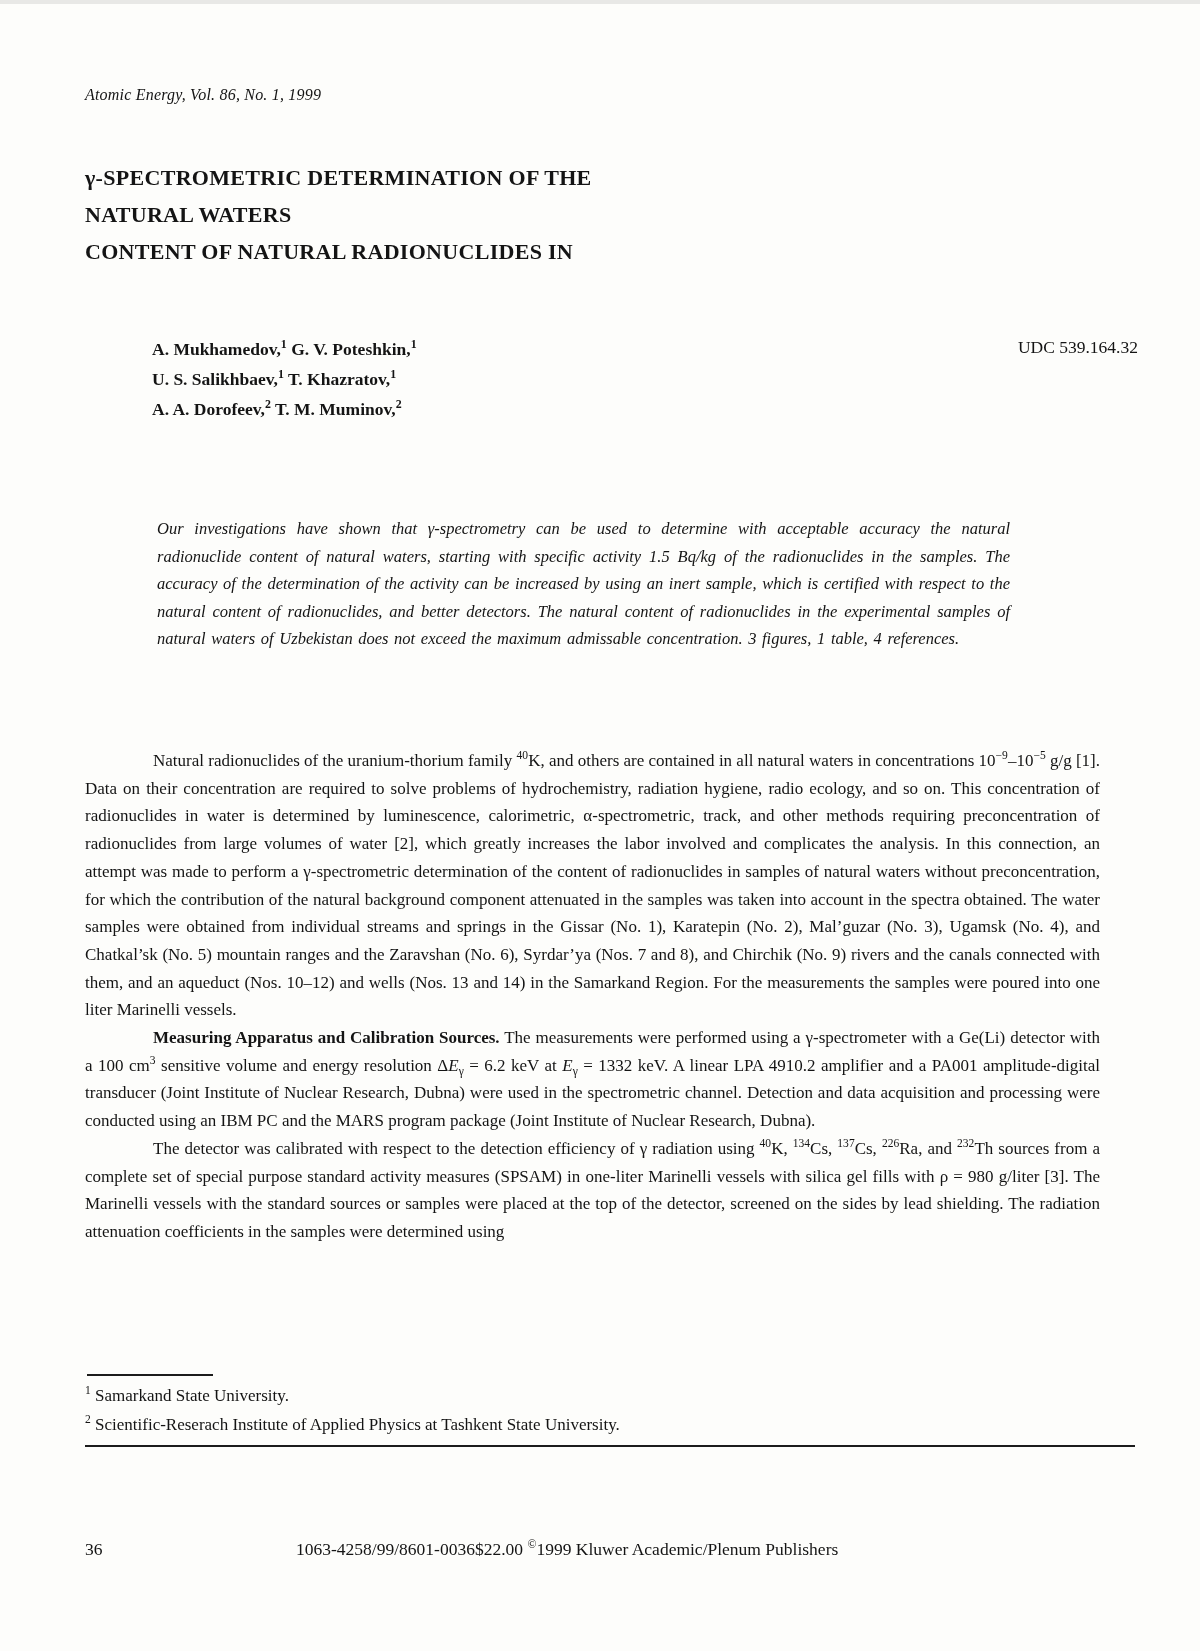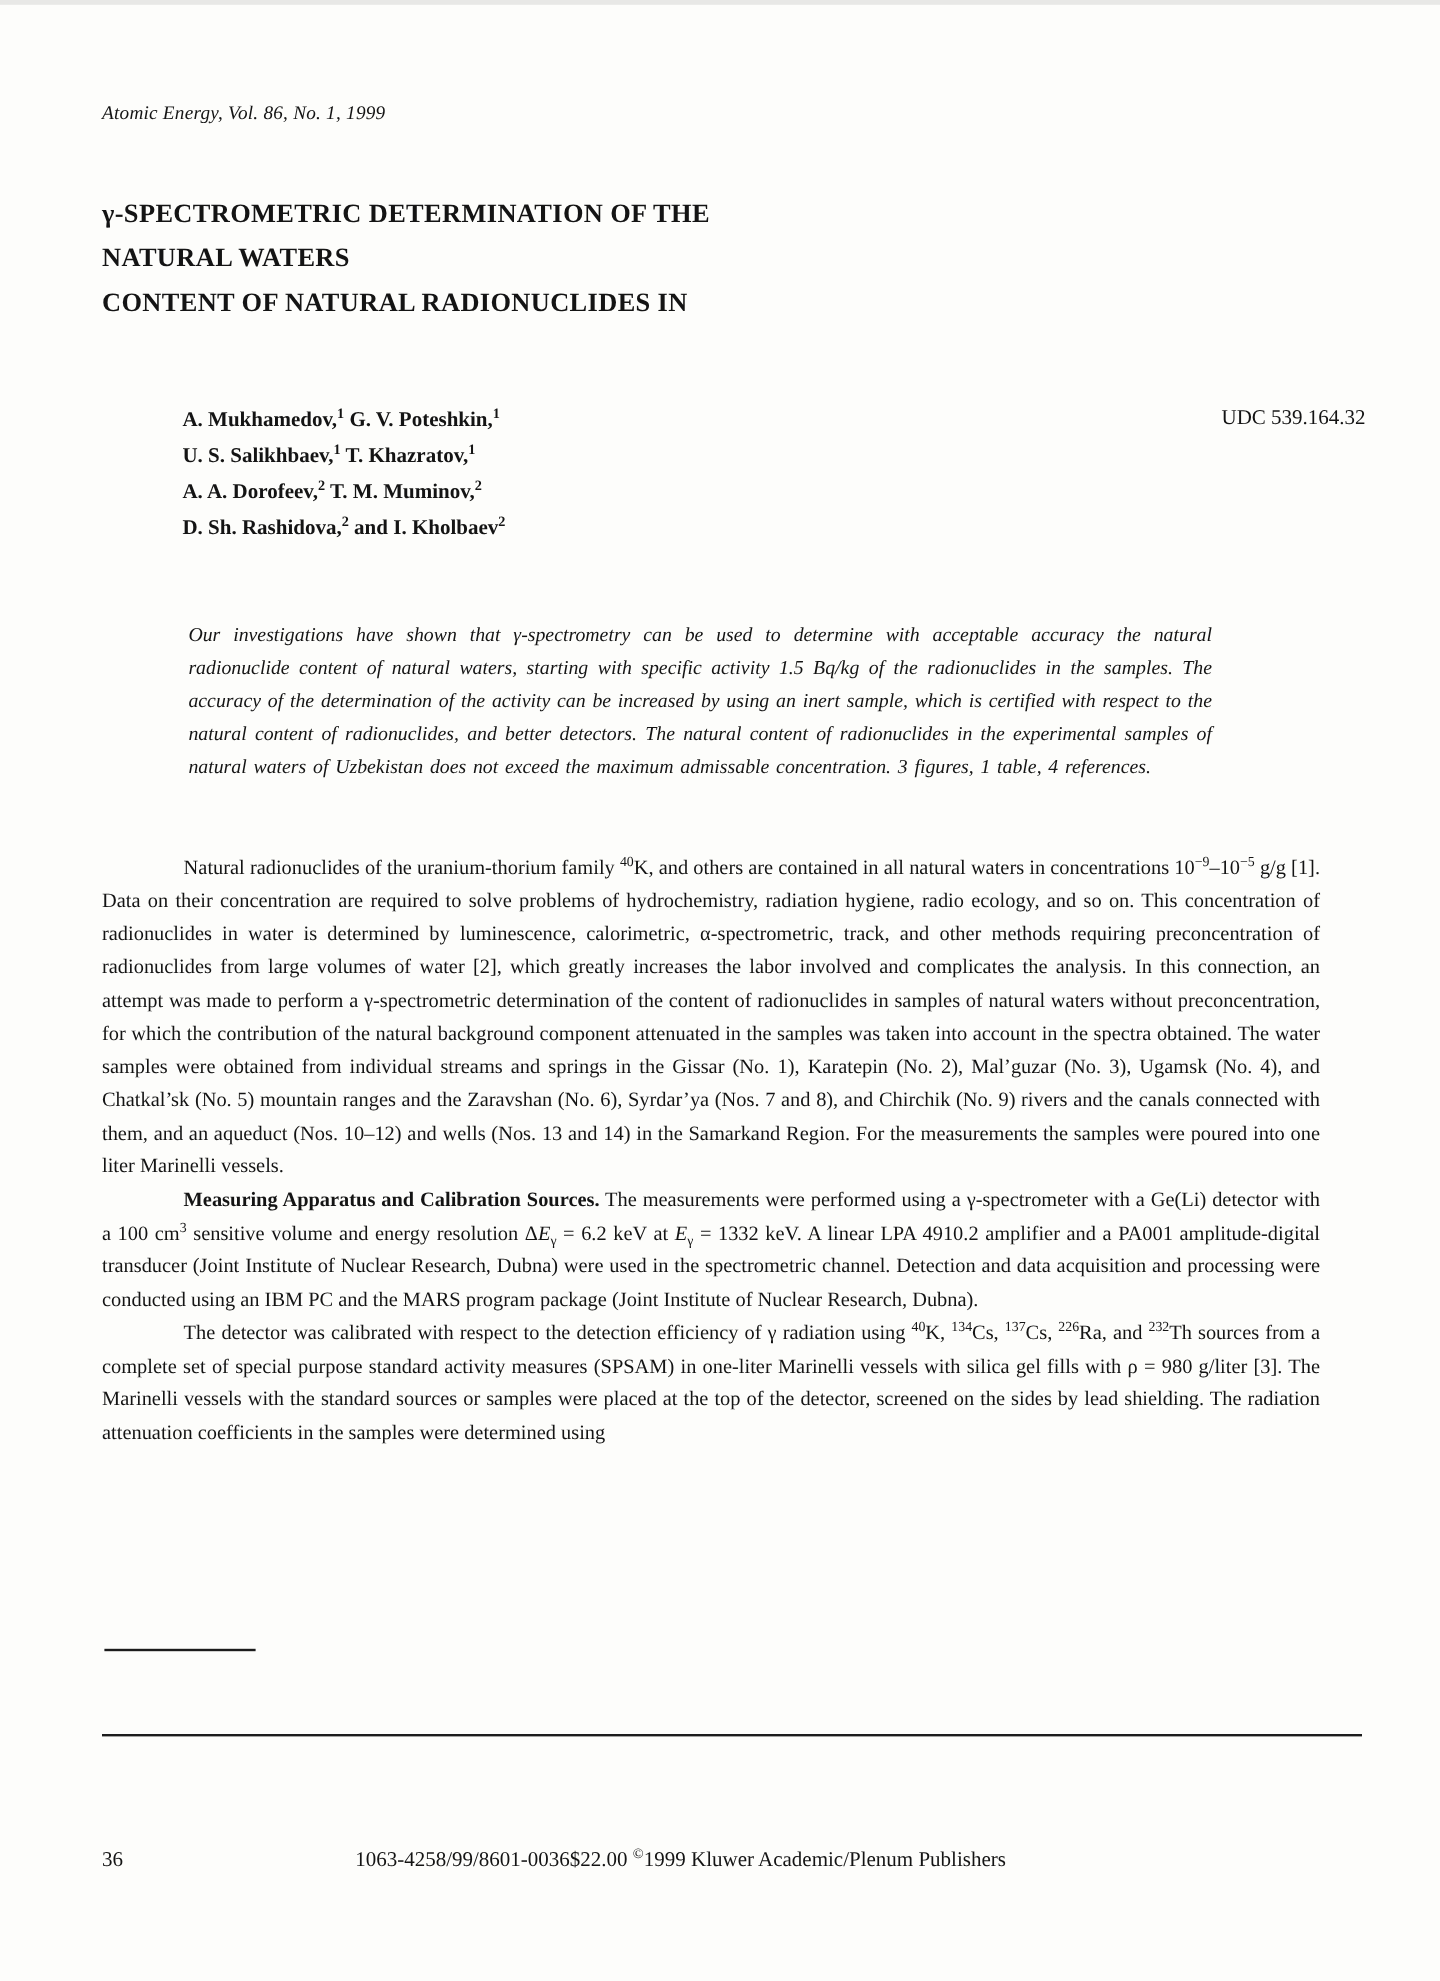--- a/index.html
+++ b/index.html
@@ -53,21 +53,21 @@
     left: 157px; top: 511px;
     width: 853px;
     font-style: italic;
     font-size: 16.5px;
     line-height: 27.5px;
     text-align: justify;
     word-spacing: 1.5px;
   }
   .body-text {
     position: absolute;
-    left: 85px; top: 705px;
+    left: 85px; top: 743px;
     width: 1015px;
     font-size: 17px;
     line-height: 27.7px;
     text-align: justify;
   }
   .body-text p {
     margin: 0;
     text-indent: 68px;
   }
   .footnote-rule {
@@ -114,35 +114,38 @@
   <div class="paper-title">
     <div>γ-SPECTROMETRIC DETERMINATION OF THE</div>
     <div>NATURAL WATERS</div>
     <div>CONTENT OF NATURAL RADIONUCLIDES IN</div>
   </div>
 
   <div class="authors">
     <div>A. Mukhamedov,<sup>1</sup> G. V. Poteshkin,<sup>1</sup></div>
     <div>U. S. Salikhbaev,<sup>1</sup> T. Khazratov,<sup>1</sup></div>
     <div>A. A. Dorofeev,<sup>2</sup> T. M. Muminov,<sup>2</sup></div>
-    <div>D. Sh. Rashidova,<sup>2</sup> and I. Kholbaev<sup>2</sup></div>
   </div>
 
   <div class="udc">UDC 539.164.32</div>
 
   <div class="abstract">Our investigations have shown that γ-spectrometry can be used to determine with acceptable accuracy the natural radionuclide content of natural waters, starting with specific activity 1.5 Bq/kg of the radionuclides in the samples. The accuracy of the determination of the activity can be increased by using an inert sample, which is certified with respect to the natural content of radionuclides, and better detectors. The natural content of radionuclides in the experimental samples of natural waters of Uzbekistan does not exceed the maximum admissable concentration. 3 figures, 1 table, 4 references.</div>
 
   <div class="body-text">
     <p>Natural radionuclides of the uranium-thorium family <sup>40</sup>K, and others are contained in all natural waters in concentrations 10<sup>−9</sup>–10<sup>−5</sup> g/g [1]. Data on their concentration are required to solve problems of hydrochemistry, radiation hygiene, radio ecology, and so on. This concentration of radionuclides in water is determined by luminescence, calorimetric, α-spectrometric, track, and other methods requiring preconcentration of radionuclides from large volumes of water [2], which greatly increases the labor involved and complicates the analysis. In this connection, an attempt was made to perform a γ-spectrometric determination of the content of radionuclides in samples of natural waters without preconcentration, for which the contribution of the natural background component attenuated in the samples was taken into account in the spectra obtained. The water samples were obtained from individual streams and springs in the Gissar (No. 1), Karatepin (No. 2), Mal’guzar (No. 3), Ugamsk (No. 4), and Chatkal’sk (No. 5) mountain ranges and the Zaravshan (No. 6), Syrdar’ya (Nos. 7 and 8), and Chirchik (No. 9) rivers and the canals connected with them, and an aqueduct (Nos. 10–12) and wells (Nos. 13 and 14) in the Samarkand Region. For the measurements the samples were poured into one liter Marinelli vessels.</p>
     <p><b>Measuring Apparatus and Calibration Sources.</b> The measurements were performed using a γ-spectrometer with a Ge(Li) detector with a 100 cm<sup>3</sup> sensitive volume and energy resolution Δ<i>E</i><sub>γ</sub> = 6.2 keV at <i>E</i><sub>γ</sub> = 1332 keV. A linear LPA 4910.2 amplifier and a PA001 amplitude-digital transducer (Joint Institute of Nuclear Research, Dubna) were used in the spectrometric channel. Detection and data acquisition and processing were conducted using an IBM PC and the MARS program package (Joint Institute of Nuclear Research, Dubna).</p>
     <p>The detector was calibrated with respect to the detection efficiency of γ radiation using <sup>40</sup>K, <sup>134</sup>Cs, <sup>137</sup>Cs, <sup>226</sup>Ra, and <sup>232</sup>Th sources from a complete set of special purpose standard activity measures (SPSAM) in one-liter Marinelli vessels with silica gel fills with ρ = 980 g/liter [3]. The Marinelli vessels with the standard sources or samples were placed at the top of the detector, screened on the sides by lead shielding. The radiation attenuation coefficients in the samples were determined using</p>
   </div>
 
   <div class="footnote-rule"></div>
 
+  <div class="footnotes">
+    <div><sup>1</sup> Samarkand State University.</div>
+    <div><sup>2</sup> Scientific-Reserach Institute of Applied Physics at Tashkent State University.</div>
+  </div>
 
   <div class="separator-rule"></div>
 
 
   <div class="page-number">36</div>
 
   <div class="copyright-line">1063-4258/99/8601-0036$22.00 <sup>©</sup>1999 Kluwer Academic/Plenum Publishers</div>
 
 </div>
 

